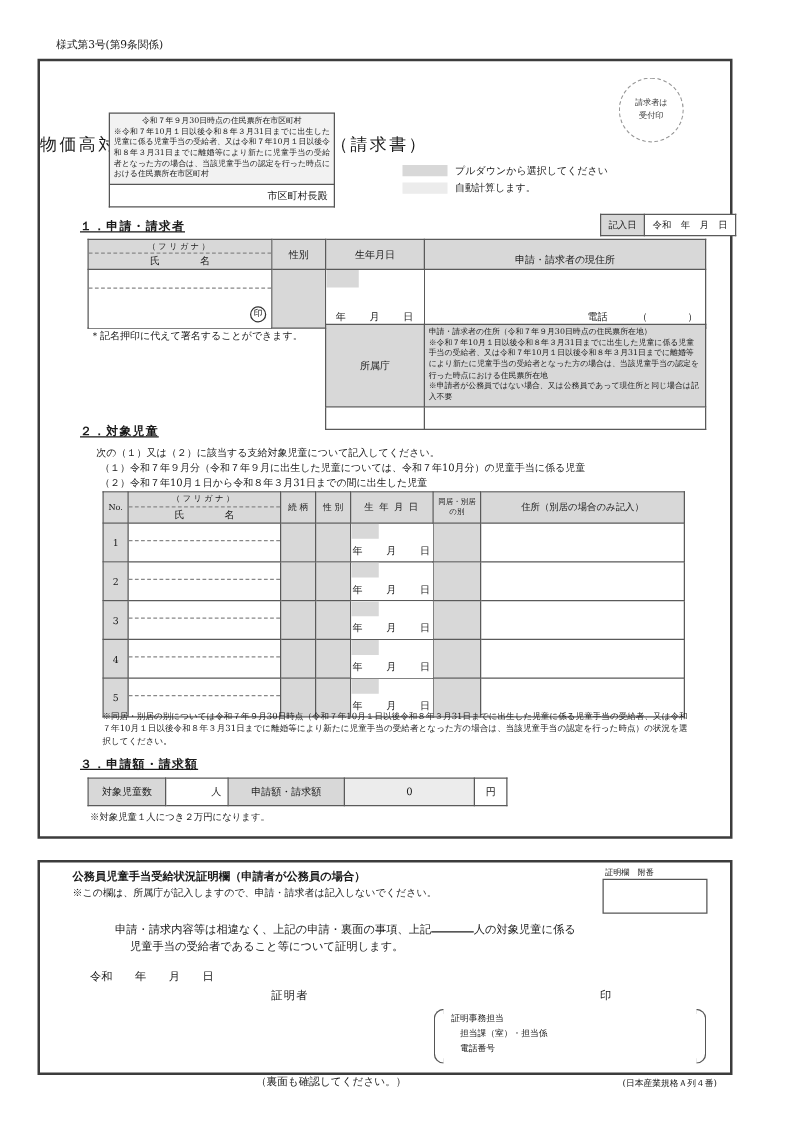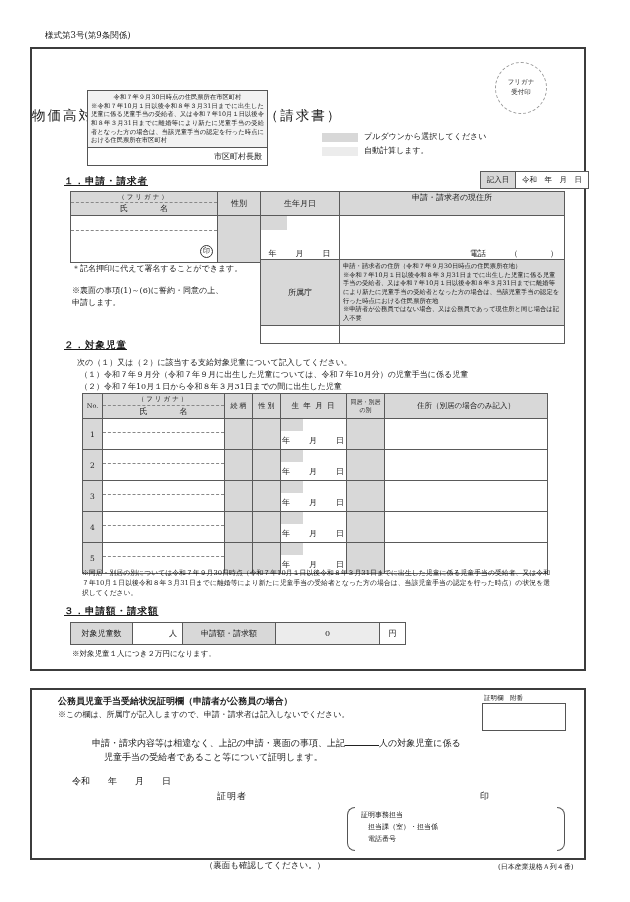--- a/index.html
+++ b/index.html
@@ -34,21 +34,21 @@
 <div class="page">
 
   <div class="abs" style="left:45px;top:30px;font-size:8.5px;">様式第3号(第9条関係)</div>
 
   <div class="abs box" style="left:30px;top:47px;width:552px;height:620px;">
 
     <div class="abs" style="left:0;right:0;top:14px;text-align:left;font-size:13.5px;letter-spacing:2px;margin-top:44px;">物価高対応子育て応援手当申請書（請求書）</div>
 
     <div class="abs" style="left:463px;top:13px;width:50px;height:50px;border:1px dashed #999;border-radius:50%;
                 display:flex;align-items:center;justify-content:center;font-size:6.5px;line-height:1.5;color:#333;text-align:center;">
-      <span class="pre">フリガナ
+      <span class="pre">請求者は
 受付印</span>
     </div>
 
     <div class="abs" style="left:55px;top:41px;width:181px;">
       <div class="vlgray" style="border:1px solid #555;padding:2px 3px;">
         <div class="tiny ctr">令和７年９月30日時点の住民票所在市区町村</div>
         <div class="tiny" style="text-align:justify;">※令和７年10月１日以後令和８年３月31日までに出生した児童に係る児童手当の受給者、又は令和７年10月１日以後令和８年３月31日までに離婚等により新たに児童手当の受給者となった方の場合は、当該児童手当の認定を行った時点における住民票所在市区町村</div>
       </div>
       <div style="border:1px solid #555;border-top:none;padding:3px 5px;text-align:right;font-size:8px;background:#fff;">市区町村長殿</div>
     </div>
@@ -84,21 +84,21 @@
             <col style="width:225px;">
           </colgroup>
         <tbody>
             <tr style="height:23px;">
           <td class="gray">
             <div class="dashed-b ctr" style="font-size:6.5px;height:10px;line-height:10px;letter-spacing:2px;">（フリガナ）</div>
             <div class="ctr" style="font-size:8px;line-height:12px;">氏　　　　名</div>
           </td>
           <td class="gray ctr" style="font-size:8px;padding-top:6px;">性別</td>
           <td class="gray ctr" style="font-size:8px;padding-top:6px;">生年月日</td>
-          <td class="gray ctr" style="font-size:8px;padding-top:0;">申請・請求者の現住所</td>
+          <td class="gray ctr" style="font-size:8px;padding-top:10px;">申請・請求者の現住所</td>
         </tr>
         <tr style="height:46px;">
           <td style="background:#fff;position:relative;">
             <div class="dashed-b" style="height:14px;"></div>
             <div style="height:31px;position:relative;">
               <span class="seal-circle" style="position:absolute;right:4px;bottom:4px;">印</span>
             </div>
           </td>
           <td class="gray"></td>
           <td style="background:#fff;position:relative;">
@@ -107,22 +107,20 @@
           </td>
           <td style="background:#fff;position:relative;">
             <div style="position:absolute;right:6px;bottom:3px;font-size:8px;">電話　　　（　　　　）</div>
           </td>
         </tr>
       </tbody>
         </table>
     </div>
 
     <div class="abs small" style="left:40px;top:214px;width:185px;">＊記名押印に代えて署名することができます。</div>
-    <div class="abs small pre" style="left:40px;top:236px;width:185px;line-height:1.5;">※裏面の事項(1)～(6)に誓約・同意の上、
-申請します。</div>
 
     <div class="abs" style="left:228px;top:210px;">
       <table style="width:304px;">
         <colgroup>
             <col style="width:79px;">
             <col style="width:225px;">
           </colgroup>
         <tbody>
             <tr style="height:62px;">
           <td class="gray ctr" style="font-size:8px;vertical-align:middle;">所属庁</td>

